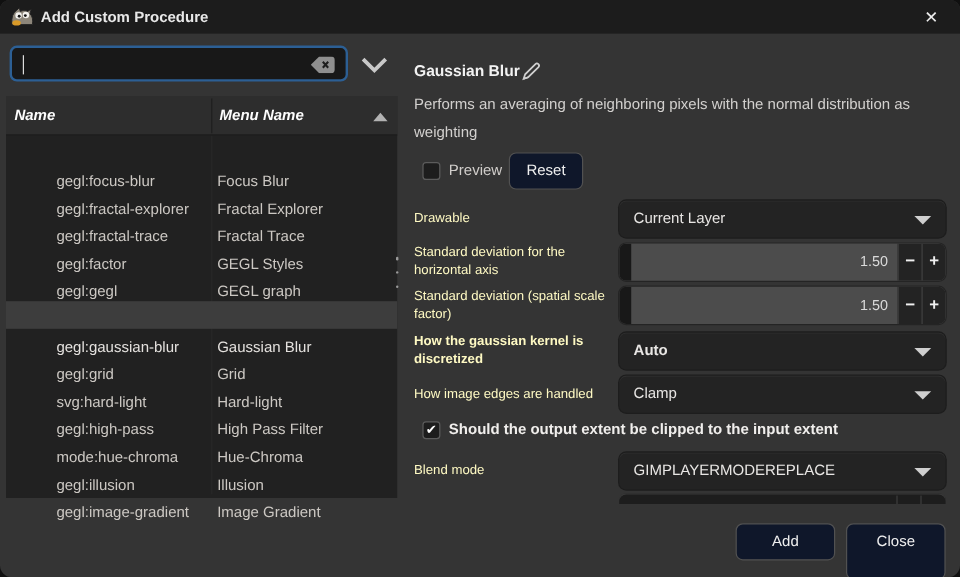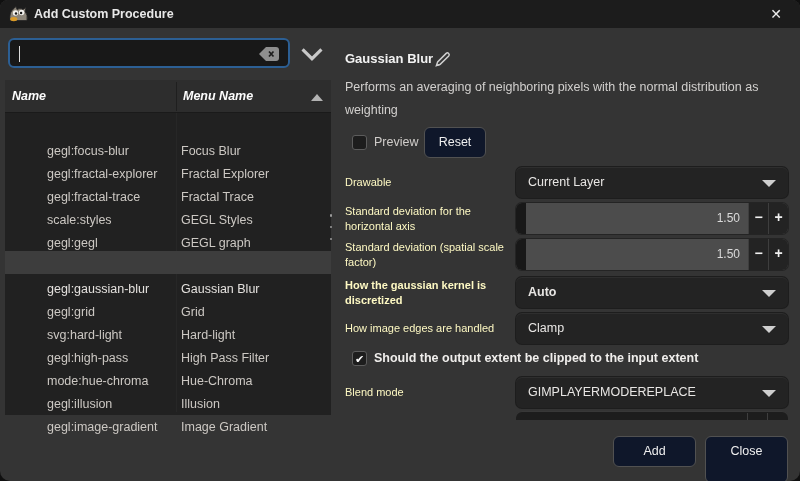--- a/index.html
+++ b/index.html
@@ -122,21 +122,21 @@
         </div>
         <div class="t-row">
           <span class="t-cell name">gegl:fractal-explorer</span>
           <span class="t-cell menu">Fractal Explorer</span>
         </div>
         <div class="t-row">
           <span class="t-cell name">gegl:fractal-trace</span>
           <span class="t-cell menu">Fractal Trace</span>
         </div>
         <div class="t-row">
-          <span class="t-cell name">scale:styles</span>
+          <span class="t-cell name">gegl:factor</span>
           <span class="t-cell menu">GEGL Styles</span>
         </div>
         <div class="t-row">
           <span class="t-cell name">gegl:gegl</span>
           <span class="t-cell menu">GEGL graph</span>
         </div>
         <div class="t-row">
           <span class="t-cell name">gegl:gamma</span>
           <span class="t-cell menu">Gamma</span>
         </div>

